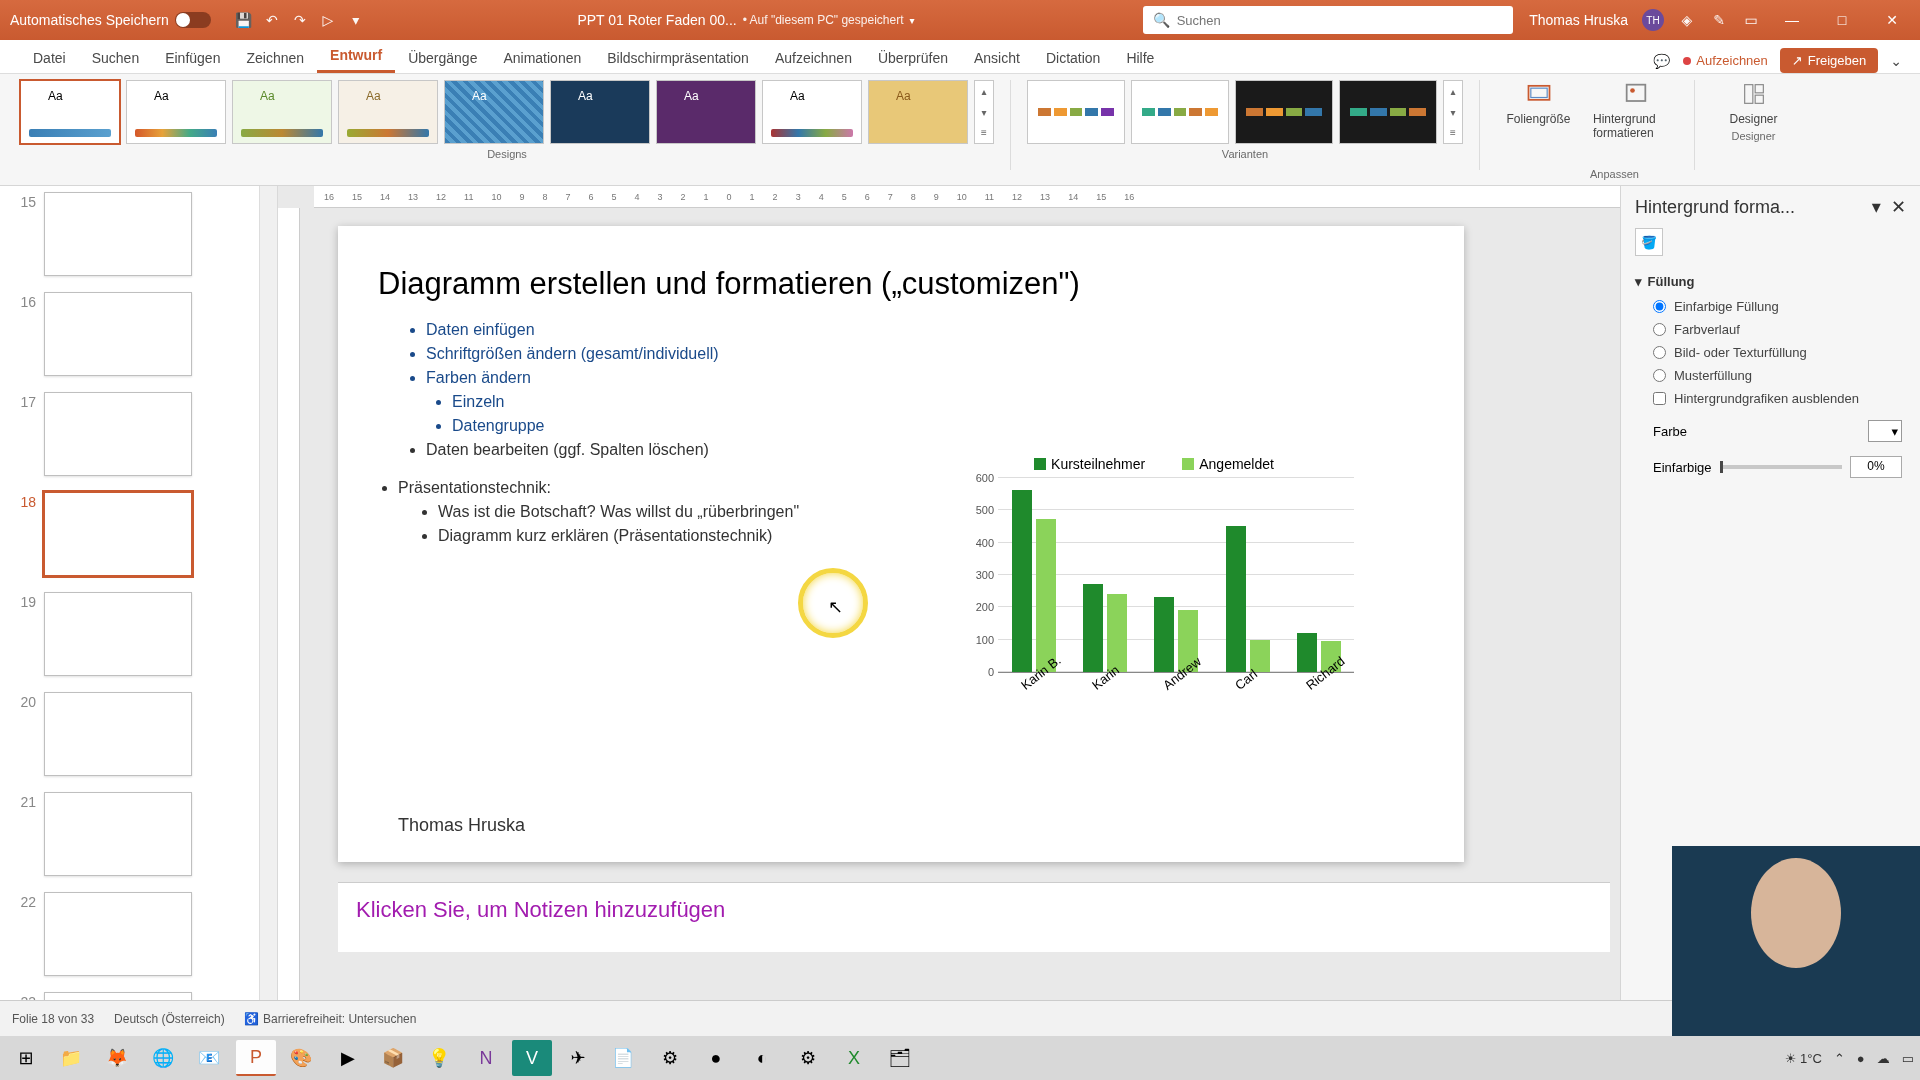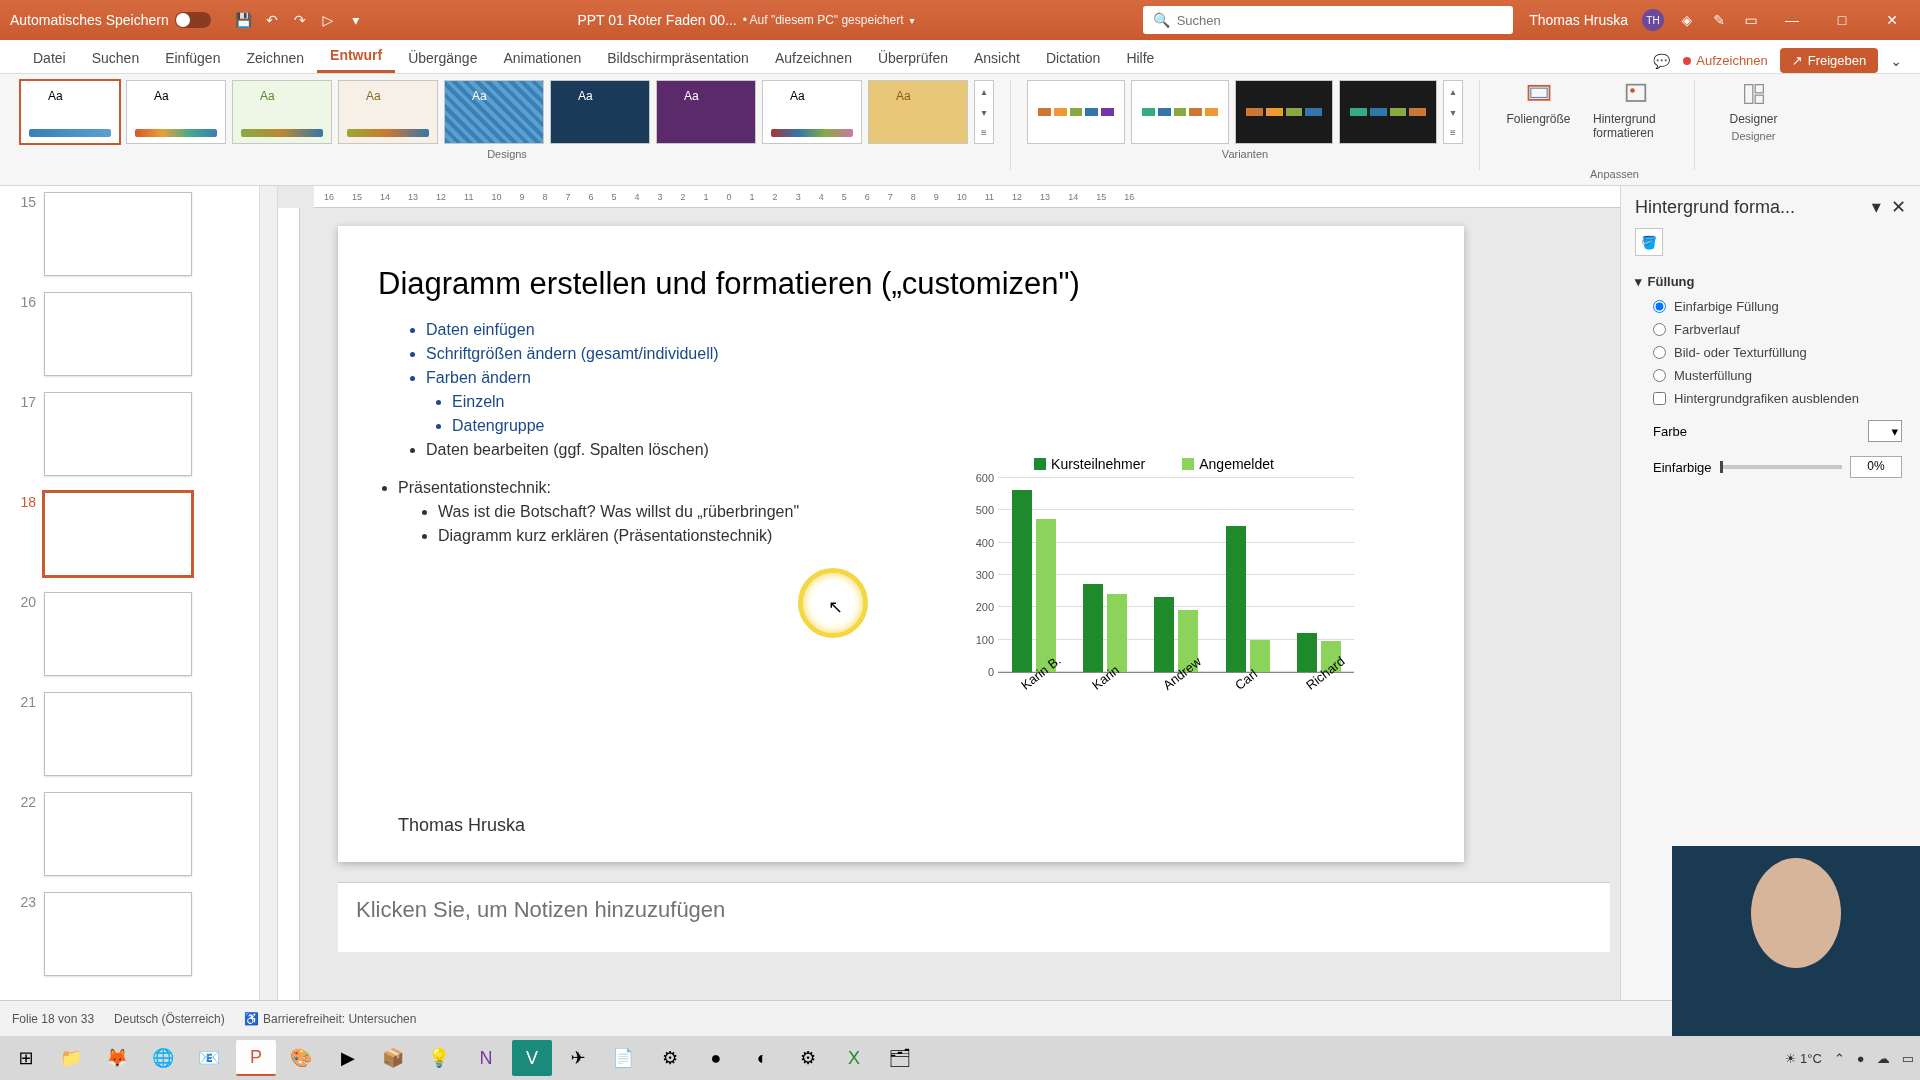--- a/index.html
+++ b/index.html
@@ -76,21 +76,21 @@
 .legend span{display:flex;align-items:center;gap:5px;}
 .lg-box{width:12px;height:12px;}
 .chart-area{position:relative;height:195px;margin-left:44px;border-bottom:1px solid #888;}
 .y-axis{position:absolute;left:-40px;top:0;bottom:0;width:36px;}
 .y-tick{position:absolute;right:0;font-size:11px;color:#555;transform:translateY(50%);}
 .grid-line{position:absolute;left:0;right:0;height:1px;background:#ddd;}
 .bar-group{position:absolute;bottom:0;width:56px;display:flex;gap:4px;align-items:flex-end;justify-content:center;}
 .bar{width:20px;}
 .x-labels{position:relative;height:50px;margin-left:44px;}
 .x-label{position:absolute;top:8px;font-size:13px;transform:rotate(-38deg);transform-origin:top left;}
-.notes-input{position:absolute;top:696px;left:60px;right:10px;height:70px;background:#fff;border-top:1px solid #ccc;padding:14px 18px;color:#737373;font-size:22px;}
+.notes-input{position:absolute;top:696px;left:60px;right:10px;height:70px;background:#fff;border-top:1px solid #ccc;padding:14px 18px;color:#a21caf;font-size:22px;}
 
 
 .format-pane{width:300px;background:#f6f6f6;border-left:1px solid #d5d5d5;padding:10px 14px;font-size:13px;}
 .fp-title{font-size:18px;color:#333;display:flex;align-items:center;justify-content:space-between;margin-bottom:10px;}
 .fp-bucket{width:28px;height:28px;border:1px solid #c7c7c7;background:#fff;display:flex;align-items:center;justify-content:center;margin-bottom:12px;}
 .fp-section{font-weight:600;padding:6px 0;color:#333;display:flex;gap:6px;align-items:center;}
 .fp-opts label{display:flex;align-items:center;gap:8px;padding:4px 0 4px 18px;color:#444;}
 .fp-row{display:flex;align-items:center;justify-content:space-between;padding:10px 4px 4px 18px;}
 .color-swatch{width:34px;height:22px;border:1px solid #999;background:#fff;display:flex;align-items:center;justify-content:flex-end;padding-right:3px;}
 .trans-slider{flex:1;height:4px;background:#c8c8c8;margin:0 8px;position:relative;}
@@ -312,20 +312,24 @@
         <div class="thumb-item">
           <div class="thumb-num">16</div>
           <div class="thumb-prev"></div>
         </div>
         <div class="thumb-item">
           <div class="thumb-num">17</div>
           <div class="thumb-prev"></div>
         </div>
         <div class="thumb-item active">
           <div class="thumb-num">18</div>
+          <div class="thumb-prev"></div>
+        </div>
+        <div class="thumb-item">
+          <div class="thumb-num">19</div>
           <div class="thumb-prev"></div>
         </div>
         <div class="thumb-item">
           <div class="thumb-num">20</div>
           <div class="thumb-prev"></div>
         </div>
         <div class="thumb-item">
           <div class="thumb-num">21</div>
           <div class="thumb-prev"></div>
         </div>

